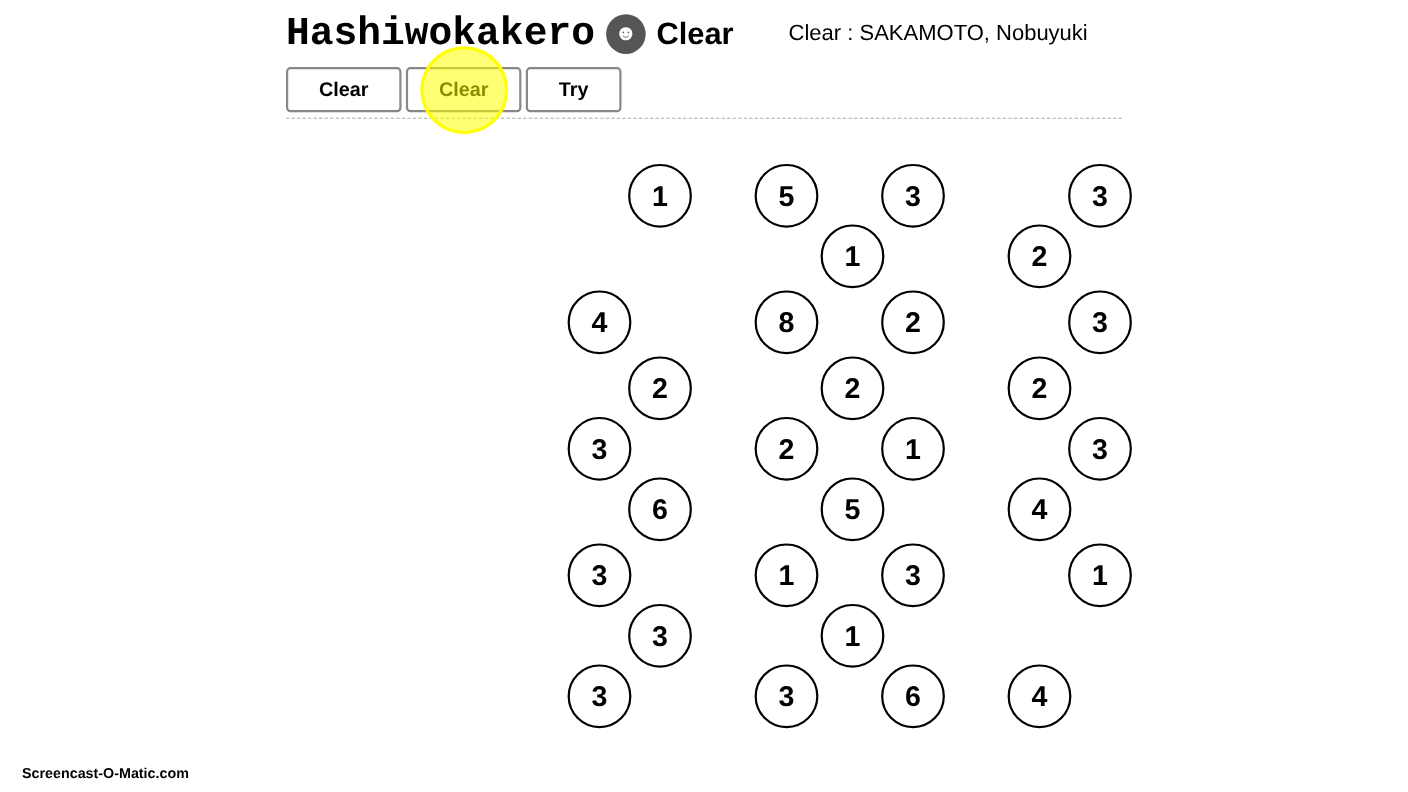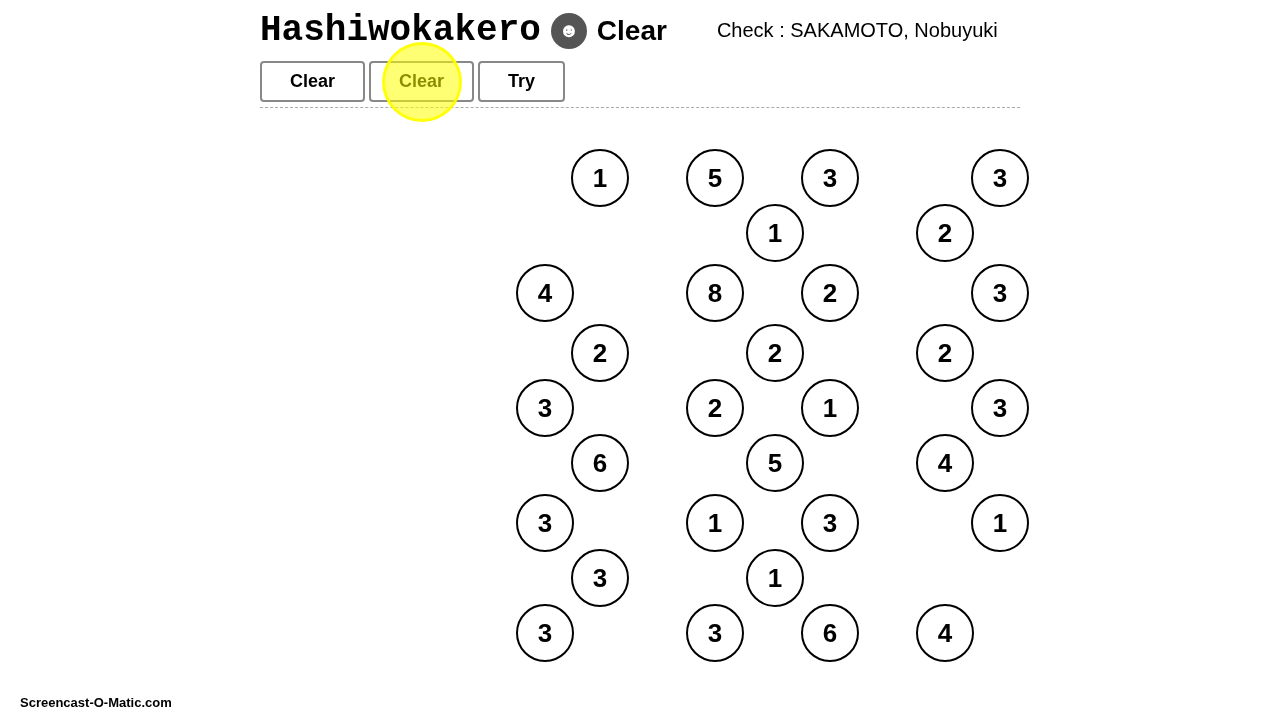--- a/index.html
+++ b/index.html
@@ -134,21 +134,21 @@
       font-family: Arial, sans-serif;
     }
   </style>
 </head>
 <body>
 
 <div id="header">
   <span id="title">Hashiwokakero</span>
   <div id="puzzle-icon">☻</div>
   <span id="difficulty">Clear</span>
-  <span id="author">Check : SAKAMOTO, Nobuyuki</span>
+  <span id="author">Clear : SAKAMOTO, Nobuyuki</span>
 </div>
 
 <div id="toolbar">
   <button class="toolbar-btn">Clear</button>
   <div id="check-btn-wrapper">
     <button class="toolbar-btn">Clear</button>
     <div id="check-highlight"></div>
   </div>
   <button class="toolbar-btn">Try</button>
 </div>

